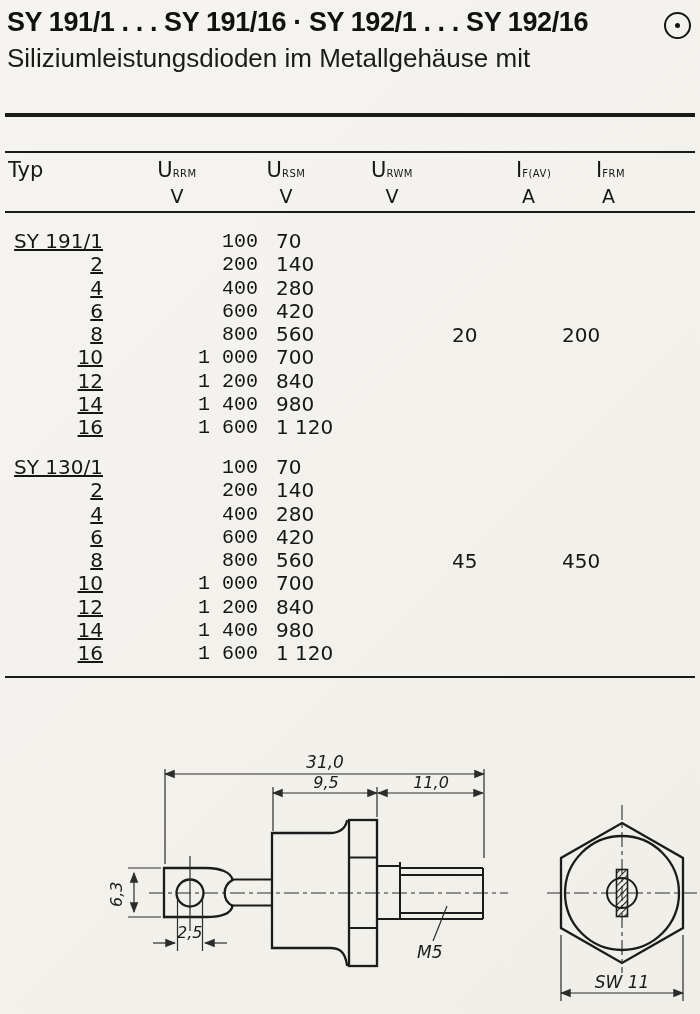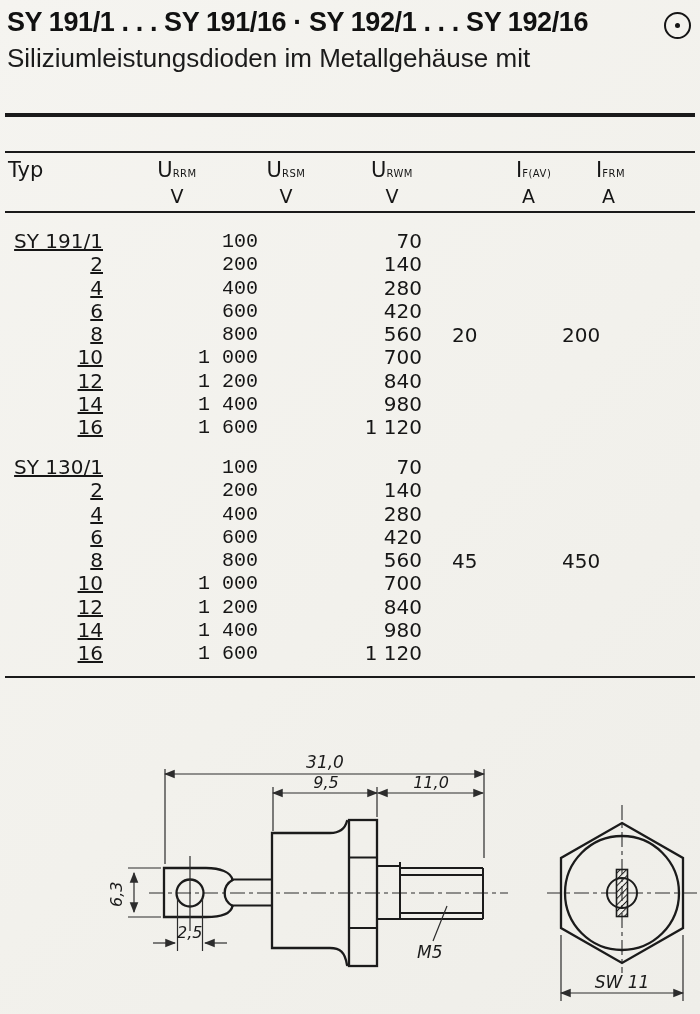--- a/index.html
+++ b/index.html
@@ -41,21 +41,21 @@
   .h-ifrm .unit { padding-left:6px; }
 
   
   .tblock { position:absolute; left:0; width:700px; }
   .tb1 { top:230px; }
   .tb2 { top:456px; }
   .trow { position:relative; height:23.3px; font:400 20px/23.3px "DejaVu Sans", sans-serif; }
   .trow span { position:absolute; white-space:nowrap; }
   .c-typ { left:6px;  width:97px;  text-align:right;text-decoration:underline; }
   .c-v1  { left:118px; width:140px; text-align:right;font-family:Liberation Mono, monospace; }
-  .c-v2  { left:276px; width:146px; text-align:right; }
+  .c-v2  { left:276px; width:146px; }
   .amp { position:absolute; top:50%; transform:translateY(-50%);
          font:400 20px/23px "DejaVu Sans", sans-serif; text-align:left; }
   .amp1 { left:452px; width:70px; }
   .amp2 { left:562px; width:78px; }
 
   
   .drawing { position:absolute; left:0; top:740px; width:700px; height:274px; }
   .ln   { stroke:#1b1b1b; stroke-width:2.3; fill:none; stroke-linecap:round; }
   .lnth { stroke:#1b1b1b; stroke-width:2; fill:none; }
   .dimln { stroke:#2c2c2c; stroke-width:1.2; fill:none; }

